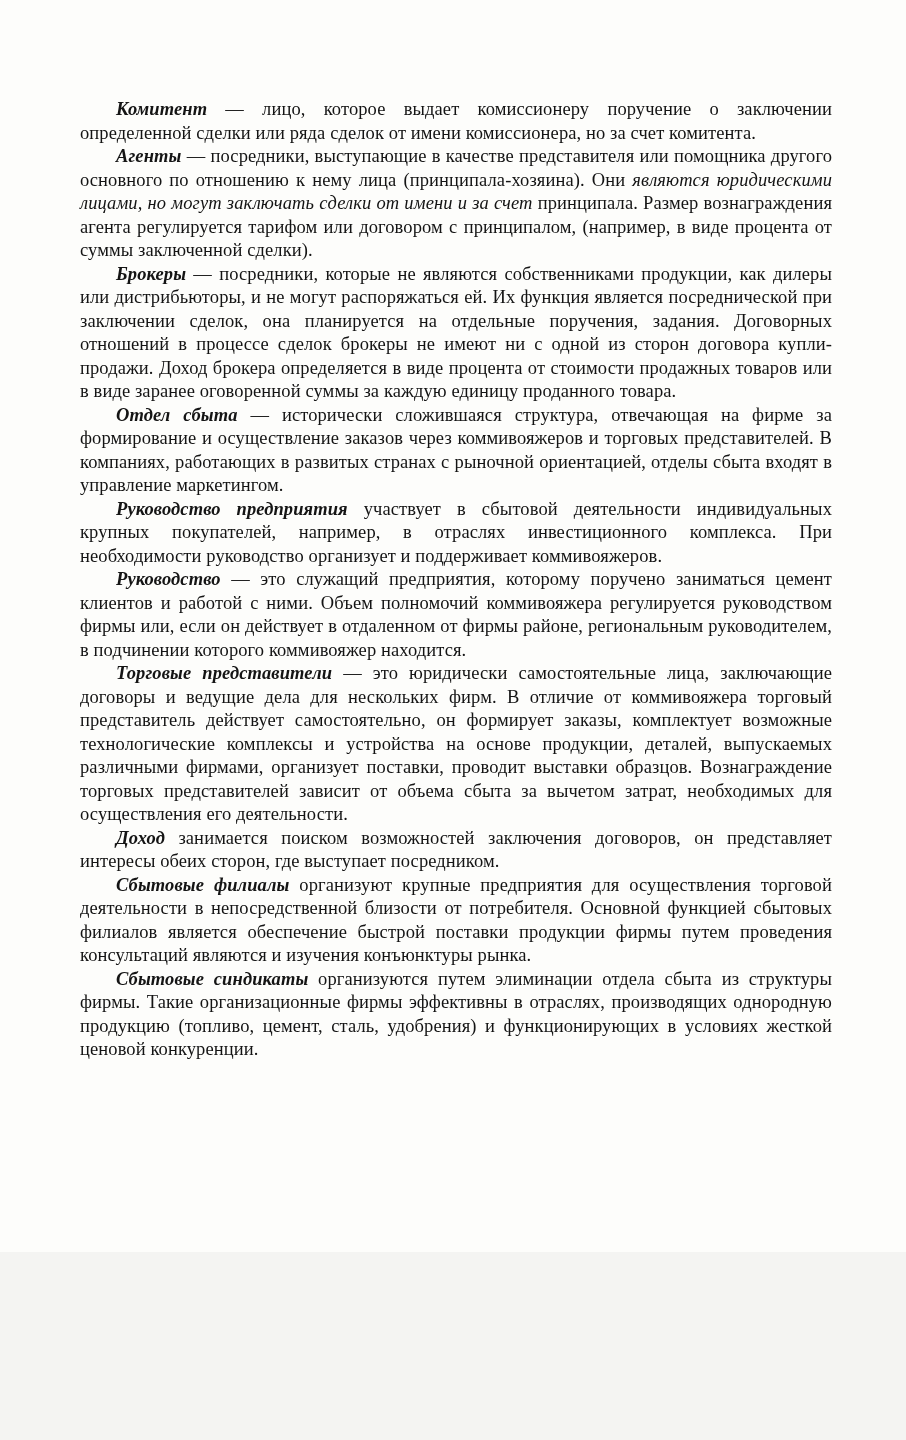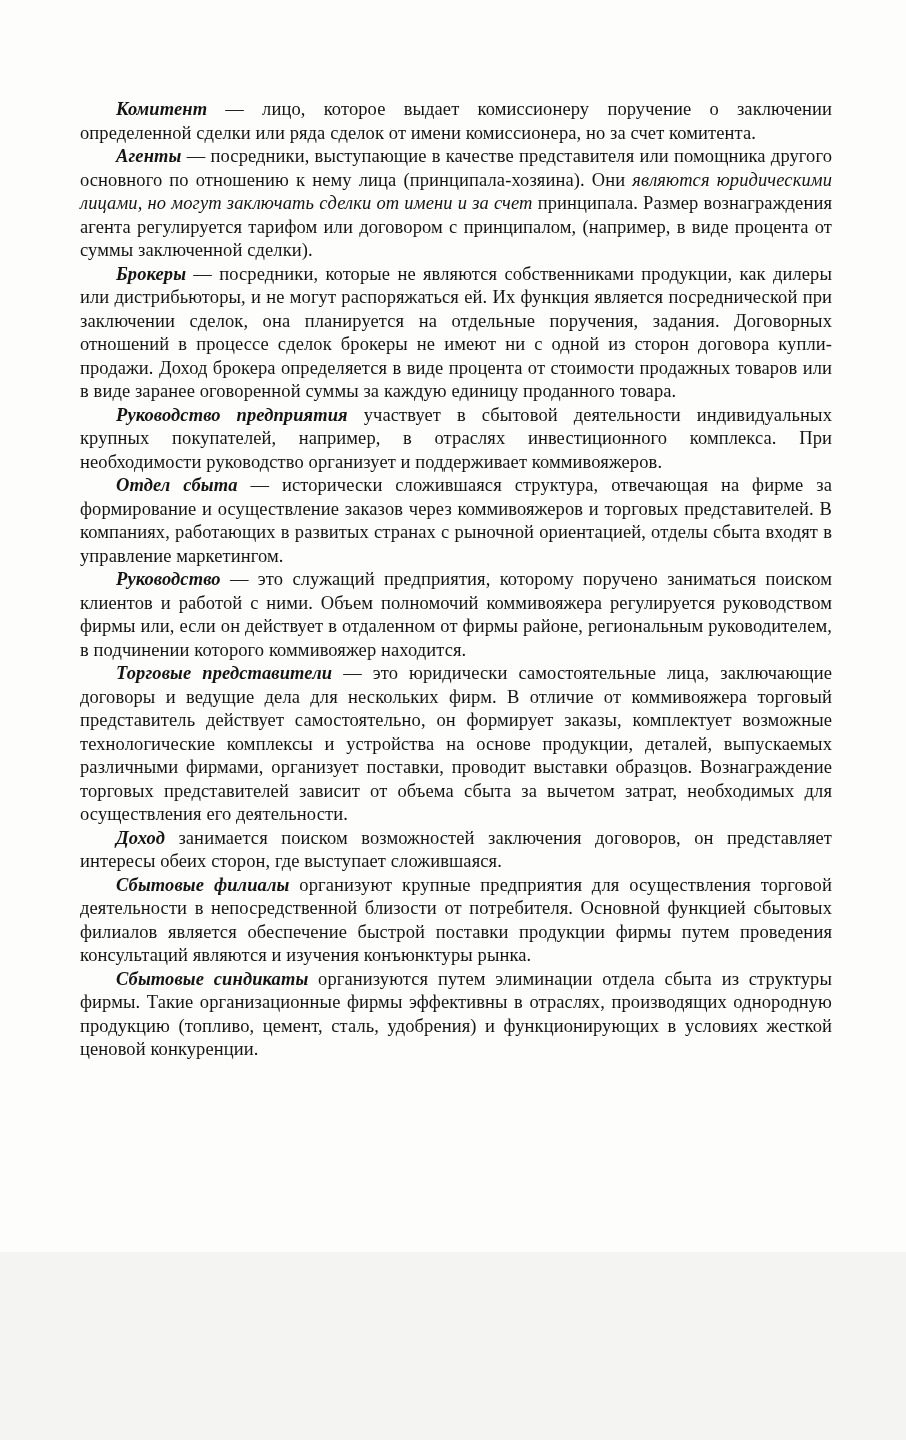--- a/index.html
+++ b/index.html
@@ -54,22 +54,22 @@
   }
 </style>
 </head>
 <body>
 
 <div class="page">
   <div class="text-block">
       <p><span class="seg-term">Комитент</span><span class="seg-normal"> — лицо, которое выдает комиссионеру поручение о заключении определенной сделки или ряда сделок от имени комиссионера, но за счет комитента.</span></p>
       <p><span class="seg-term">Агенты</span><span class="seg-normal"> — посредники, выступающие в качестве представителя или помощника другого основного по отношению к нему лица (принципала-хозяина). Они </span><span class="seg-italic">являются юридическими лицами, но могут заключать сделки от имени и за счет </span><span class="seg-normal">принципала. Размер вознаграждения агента регулируется тарифом или договором с принципалом, (например, в виде процента от суммы заключенной сделки).</span></p>
       <p><span class="seg-term">Брокеры</span><span class="seg-normal"> — посредники, которые не являются собственниками продукции, как дилеры или дистрибьюторы, и не могут распоряжаться ей. Их функция является посреднической при заключении сделок, она планируется на отдельные поручения, задания. Договорных отношений в процессе сделок брокеры не имеют ни с одной из сторон договора купли-продажи. Доход брокера определяется в виде процента от стоимости продажных товаров или в виде заранее оговоренной суммы за каждую единицу проданного товара.</span></p>
+      <p><span class="seg-term">Отдел сбыта</span><span class="seg-normal"> — исторически сложившаяся структура, отвечающая на фирме за формирование и осуществление заказов через коммивояжеров и торговых представителей. В компаниях, работающих в развитых странах с рыночной ориентацией, отделы сбыта входят в управление маркетингом.</span></p>
       <p><span class="seg-term">Руководство предприятия</span><span class="seg-normal"> участвует в сбытовой деятельности индивидуальных крупных покупателей, например, в отраслях инвестиционного комплекса. При необходимости руководство организует и поддерживает коммивояжеров.</span></p>
-      <p><span class="seg-term">Отдел сбыта</span><span class="seg-normal"> — исторически сложившаяся структура, отвечающая на фирме за формирование и осуществление заказов через коммивояжеров и торговых представителей. В компаниях, работающих в развитых странах с рыночной ориентацией, отделы сбыта входят в управление маркетингом.</span></p>
-      <p><span class="seg-term">Руководство</span><span class="seg-normal"> — это служащий предприятия, которому поручено заниматься поиском клиентов и работой с ними. Объем полномочий коммивояжера регулируется руководством фирмы или, если он действует в отдаленном от фирмы районе, региональным руководителем, в подчинении которого коммивояжер находится.</span></p>
+      <p><span class="seg-term">Руководство</span><span class="seg-normal"> — это служащий предприятия, которому поручено заниматься цемент клиентов и работой с ними. Объем полномочий коммивояжера регулируется руководством фирмы или, если он действует в отдаленном от фирмы районе, региональным руководителем, в подчинении которого коммивояжер находится.</span></p>
       <p><span class="seg-term">Торговые представители</span><span class="seg-normal"> — это юридически самостоятельные лица, заключающие договоры и ведущие дела для нескольких фирм. В отличие от коммивояжера торговый представитель действует самостоятельно, он формирует заказы, комплектует возможные технологические комплексы и устройства на основе продукции, деталей, выпускаемых различными фирмами, организует поставки, проводит выставки образцов. Вознаграждение торговых представителей зависит от объема сбыта за вычетом затрат, необходимых для осуществления его деятельности.</span></p>
-      <p><span class="seg-term">Доход</span><span class="seg-normal"> занимается поиском возможностей заключения договоров, он представляет интересы обеих сторон, где выступает сложившаяся.</span></p>
+      <p><span class="seg-term">Доход</span><span class="seg-normal"> занимается поиском возможностей заключения договоров, он представляет интересы обеих сторон, где выступает посредником.</span></p>
       <p><span class="seg-term">Сбытовые филиалы</span><span class="seg-normal"> организуют крупные предприятия для осуществления торговой деятельности в непосредственной близости от потребителя. Основной функцией сбытовых филиалов является обеспечение быстрой поставки продукции фирмы путем проведения консультаций являются и изучения конъюнктуры рынка.</span></p>
       <p><span class="seg-term">Сбытовые синдикаты</span><span class="seg-normal"> организуются путем элиминации отдела сбыта из структуры фирмы. Такие организационные фирмы эффективны в отраслях, производящих однородную продукцию (топливо, цемент, сталь, удобрения) и функционирующих в условиях жесткой ценовой конкуренции.</span></p>
     </div>
   <div class="page-number">371</div>
 </div>
 
 </body></html>

